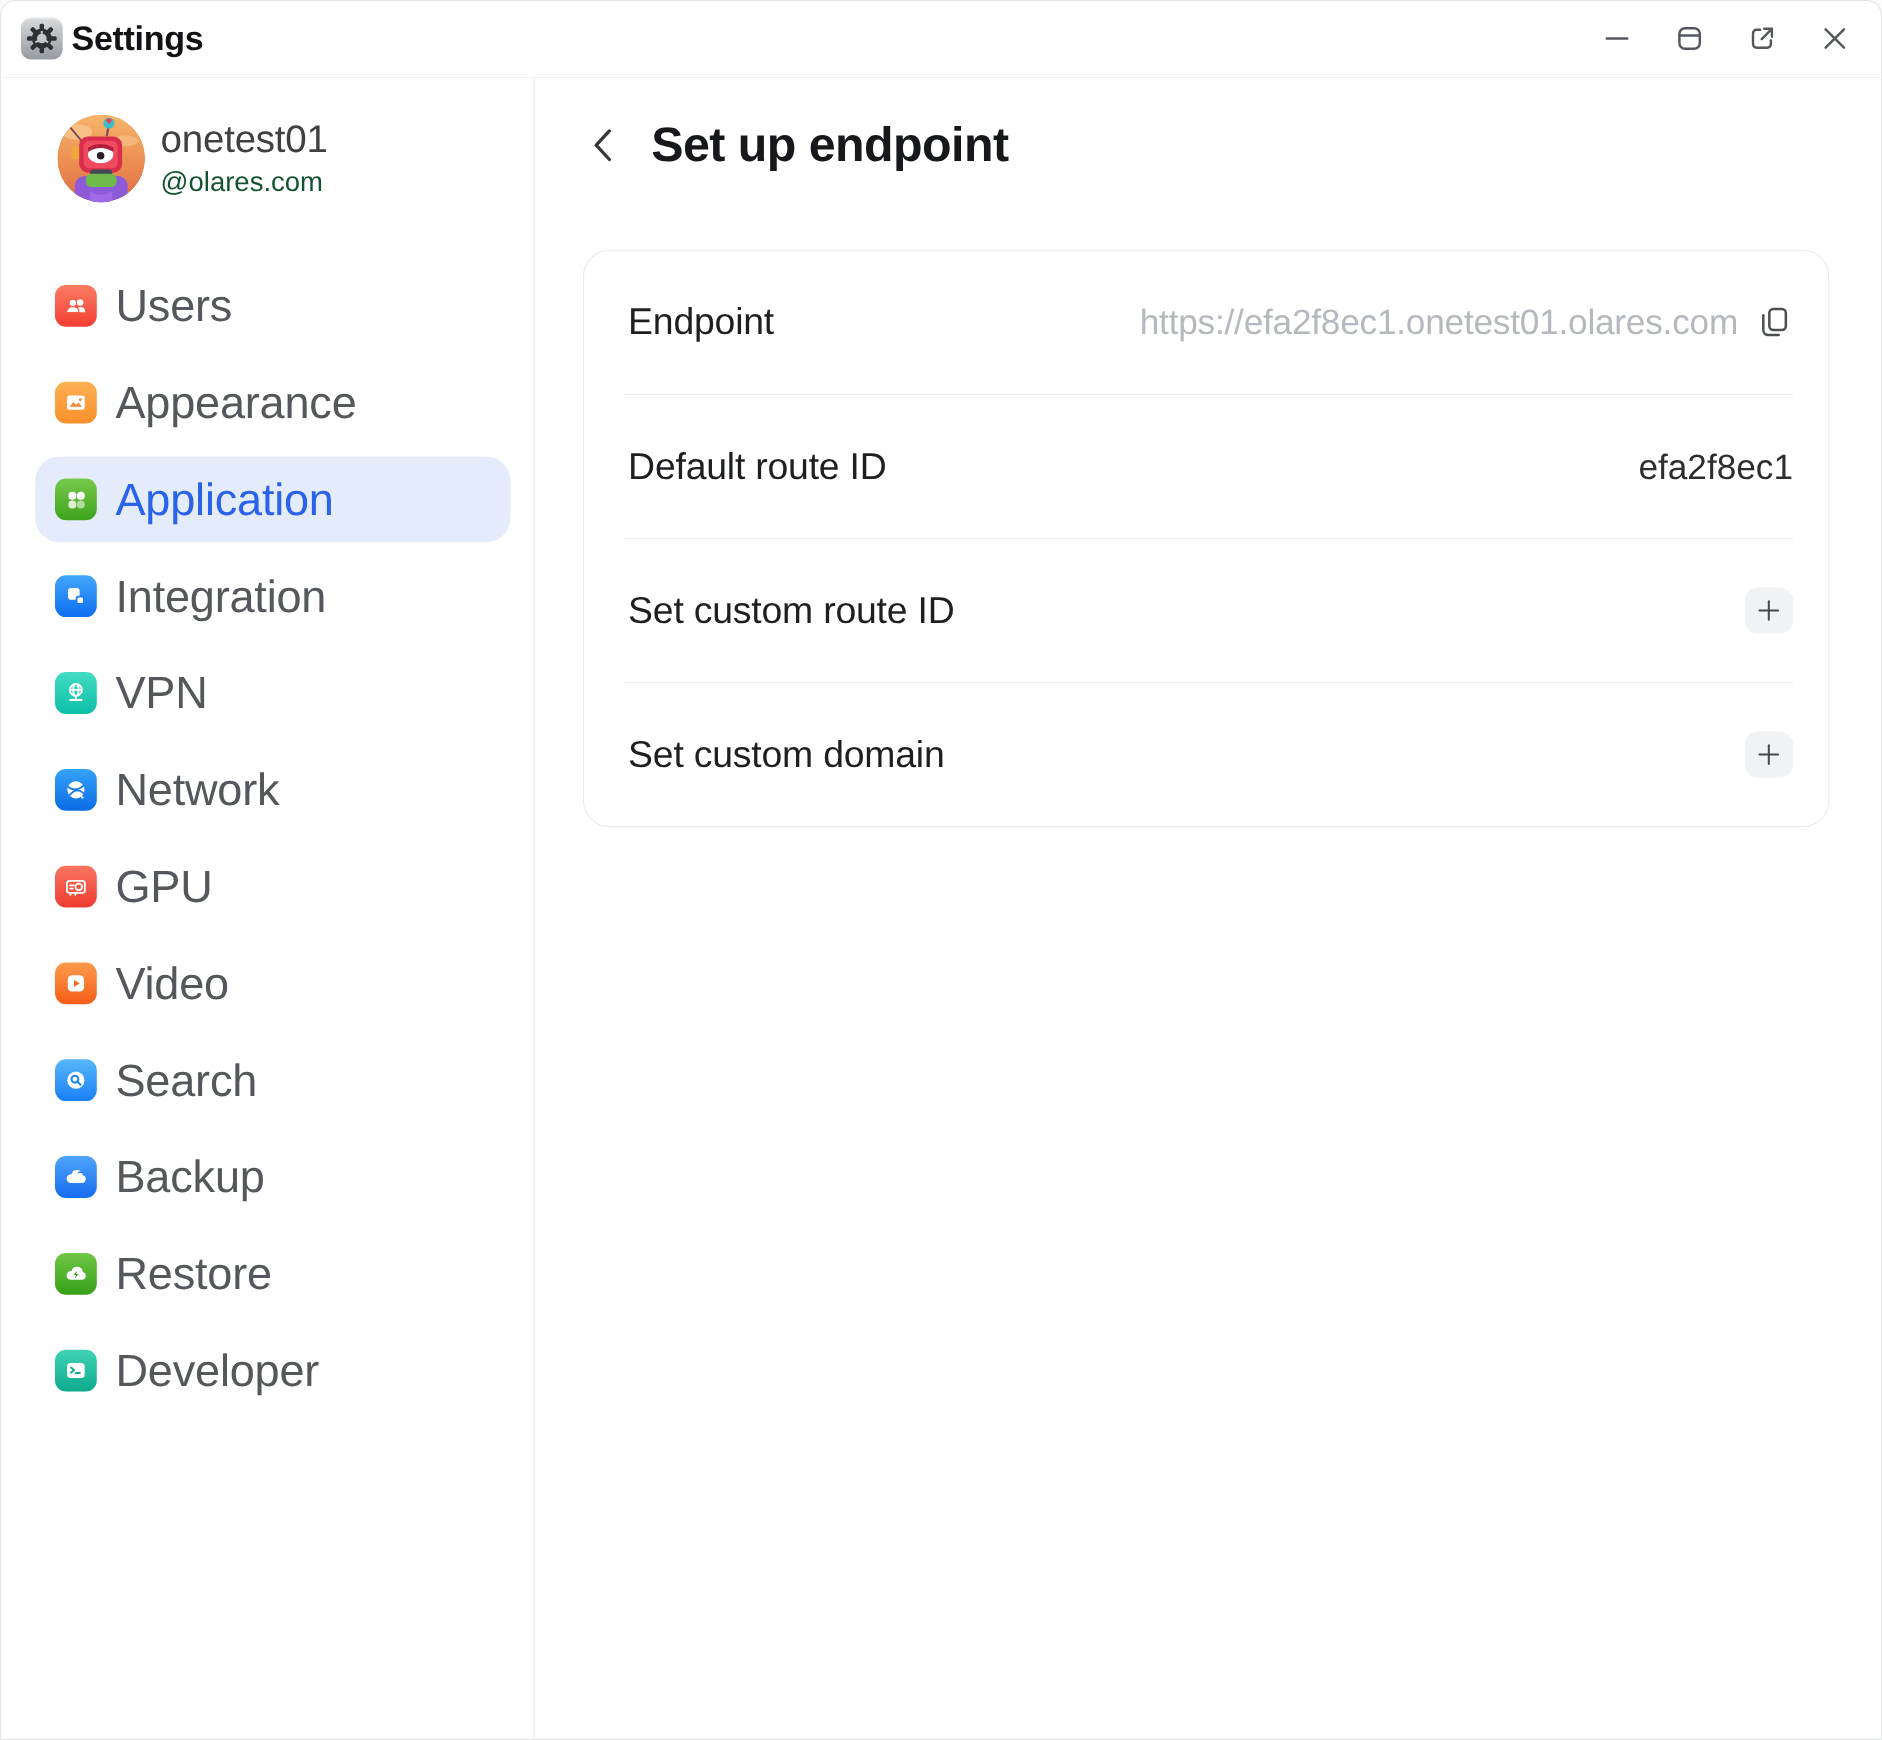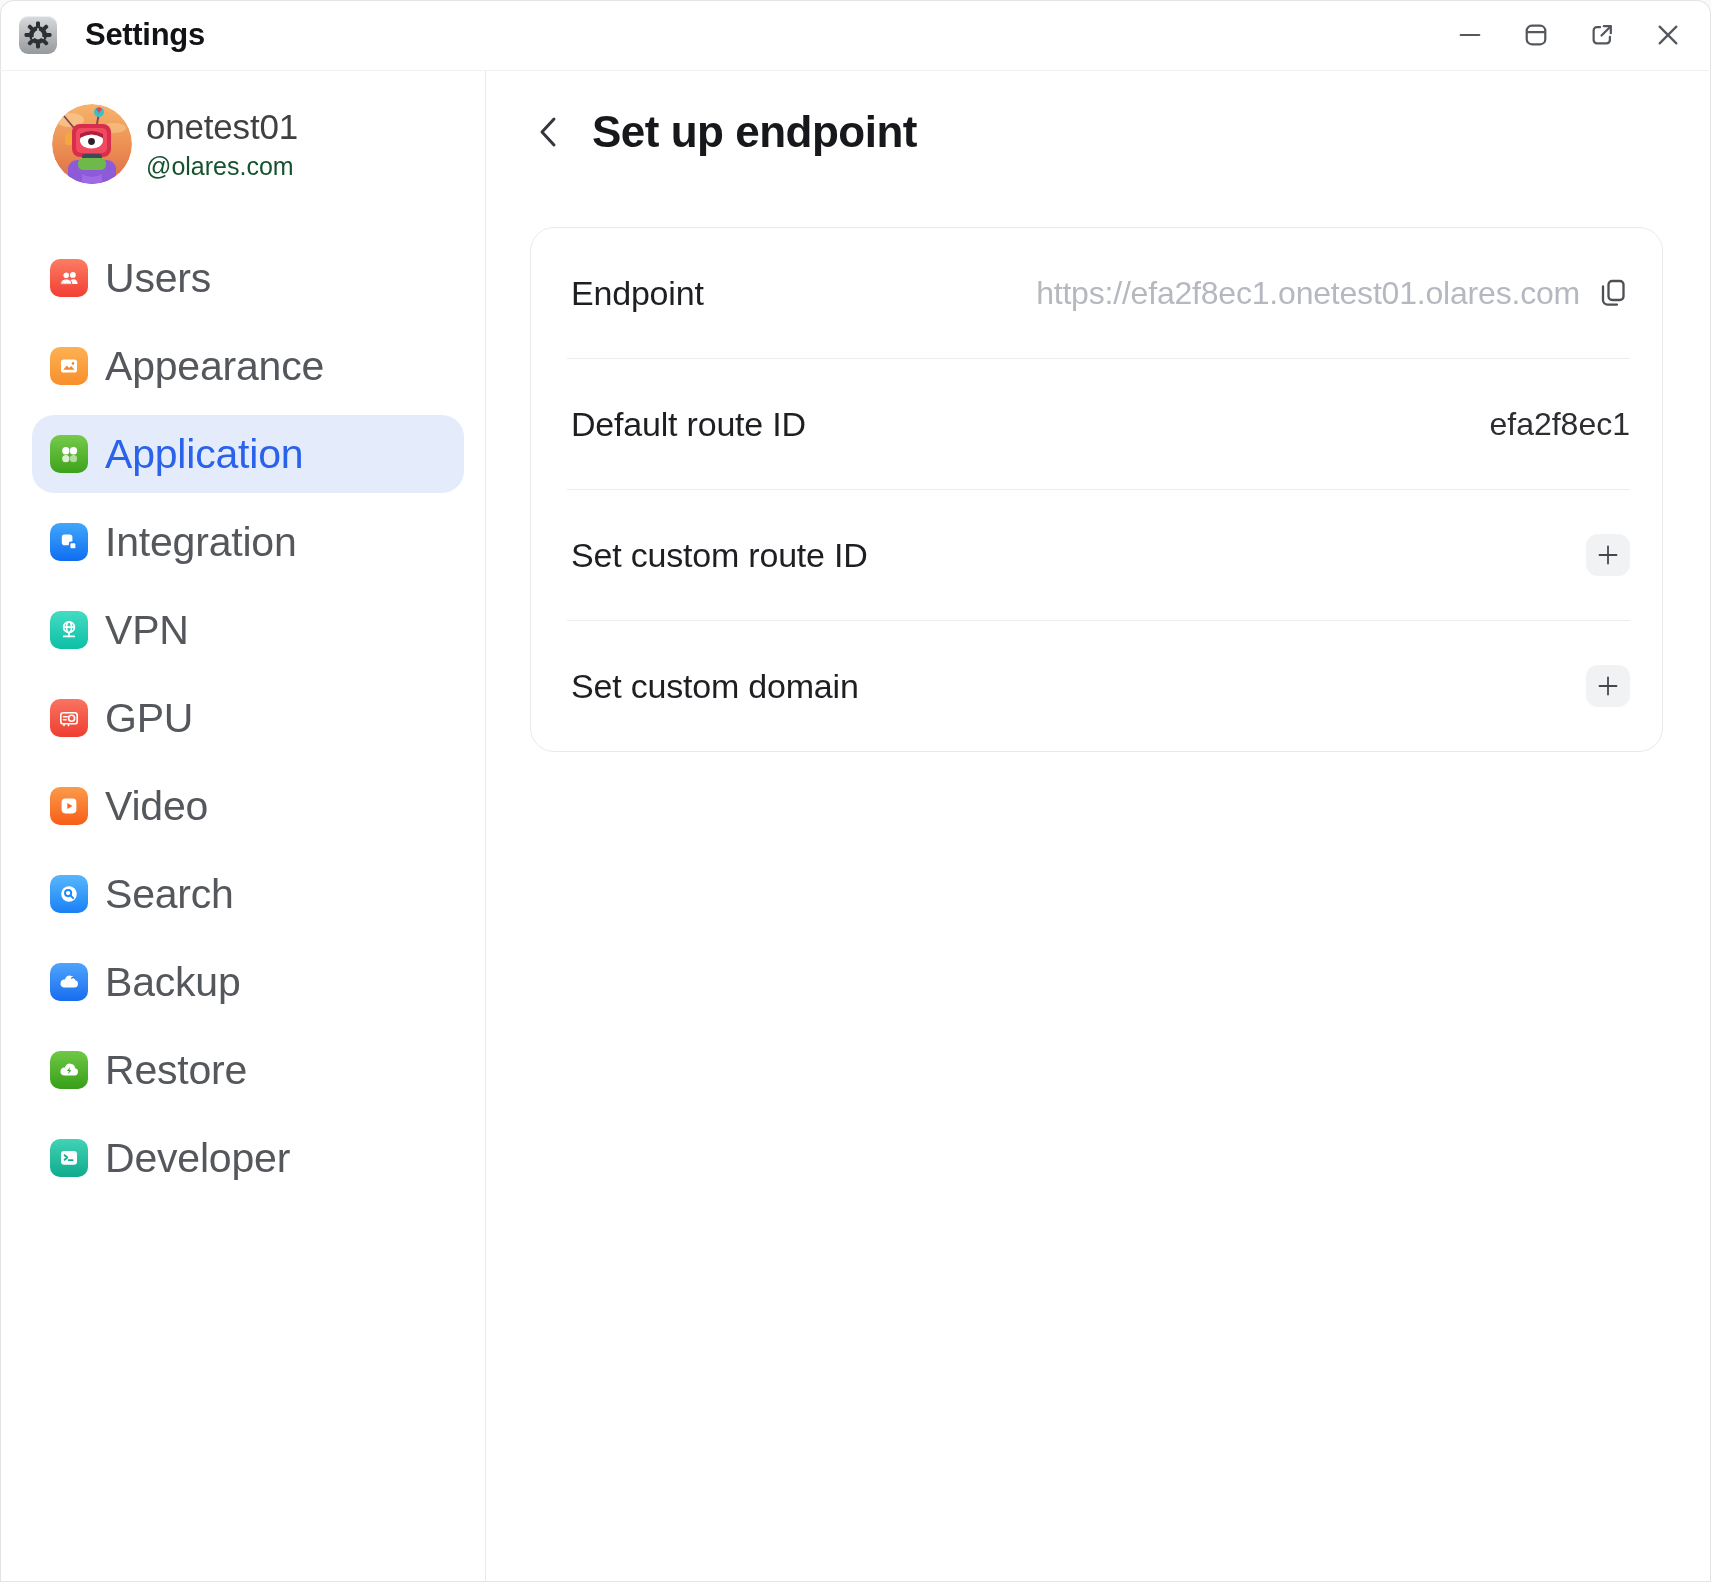--- a/index.html
+++ b/index.html
@@ -8,21 +8,21 @@
   .window{width:1711px;height:1582px;background:#fff;border-radius:14px 14px 0 0;
           overflow:hidden;display:flex;flex-direction:column;box-shadow:0 0 0 1px #e3e4e6 inset;}
 
   
   .titlebar{height:70px;flex:0 0 70px;display:flex;align-items:center;
             padding:0 30px 0 19px;border-bottom:1px solid #f1f1f3;}
   .app-icon{width:38px;height:38px;border-radius:9px;flex:0 0 38px;
             background:linear-gradient(180deg,#d8dadc 0%,#96999d 100%);
             display:flex;align-items:center;justify-content:center;
             box-shadow:inset 0 1px 0 rgba(255,255,255,.55);}
-  .app-title{margin:0 0 0 28px;font-size:31px;font-weight:700;color:#121316;letter-spacing:-.3px;}
+  .app-title{margin:0 0 0 8px;font-size:31px;font-weight:700;color:#121316;letter-spacing:-.3px;}
   .win-controls{margin-left:auto;display:flex;align-items:center;gap:40px;}
   .wc{background:none;border:none;padding:0;margin:0;width:26px;height:26px;cursor:pointer;
       display:flex;align-items:center;justify-content:center;}
   .wc svg{display:block;}
 
   
   .body-row{flex:1;display:flex;min-height:0;}
   .sidebar{width:486px;flex:0 0 486px;border-right:1.5px solid #e8e9eb;box-sizing:border-box;
            padding-top:33px;overflow:hidden;}
   .main{flex:1;min-width:0;padding:36px 48px 0 44px;box-sizing:border-box;}
@@ -234,20 +234,31 @@
               <circle cx="12" cy="9.2" r="5.4"></circle>
               <ellipse cx="12" cy="9.2" rx="2.4" ry="5.4"></ellipse>
               <line x1="6.8" y1="9.2" x2="17.2" y2="9.2"></line>
               <line x1="12" y1="14.6" x2="12" y2="18.4"></line>
               <line x1="6.8" y1="18.4" x2="17.2" y2="18.4"></line>
             </svg>
           </span>
           <span class="nav-label">VPN</span>
         </div>
 
+        <div class="nav-item">
+          <span class="nav-ic g-blue2">
+            <svg width="24" height="24" viewBox="0 0 24 24">
+              <circle cx="12" cy="12" r="7.8" fill="#fff"></circle>
+              <path d="M5 9.5 Q12 14.5 19 8.2" stroke="#1177ec" stroke-width="1.7" fill="none" stroke-linecap="round"></path>
+              <path d="M6.5 16.5 Q12.5 9.5 18.6 14.8" stroke="#1177ec" stroke-width="1.7" fill="none" stroke-linecap="round"></path>
+              <path d="M15.5 15.5 l4 4 -2.2 .6 z" fill="#fff"></path>
+            </svg>
+          </span>
+          <span class="nav-label">Network</span>
+        </div>
 
         <div class="nav-item">
           <span class="nav-ic g-red2">
             <svg width="24" height="24" viewBox="0 0 24 24" fill="none" stroke="#fff" stroke-width="1.6" stroke-linecap="round">
               <rect x="3.8" y="6.8" width="16.4" height="11" rx="2.4"></rect>
               <circle cx="14.6" cy="12.3" r="3"></circle>
               <line x1="6.6" y1="10.8" x2="10.2" y2="10.8"></line>
               <line x1="6.6" y1="13.8" x2="9.2" y2="13.8"></line>
               <line x1="7" y1="17.8" x2="7" y2="19.6"></line>
               <line x1="11.5" y1="17.8" x2="11.5" y2="19.6"></line>

